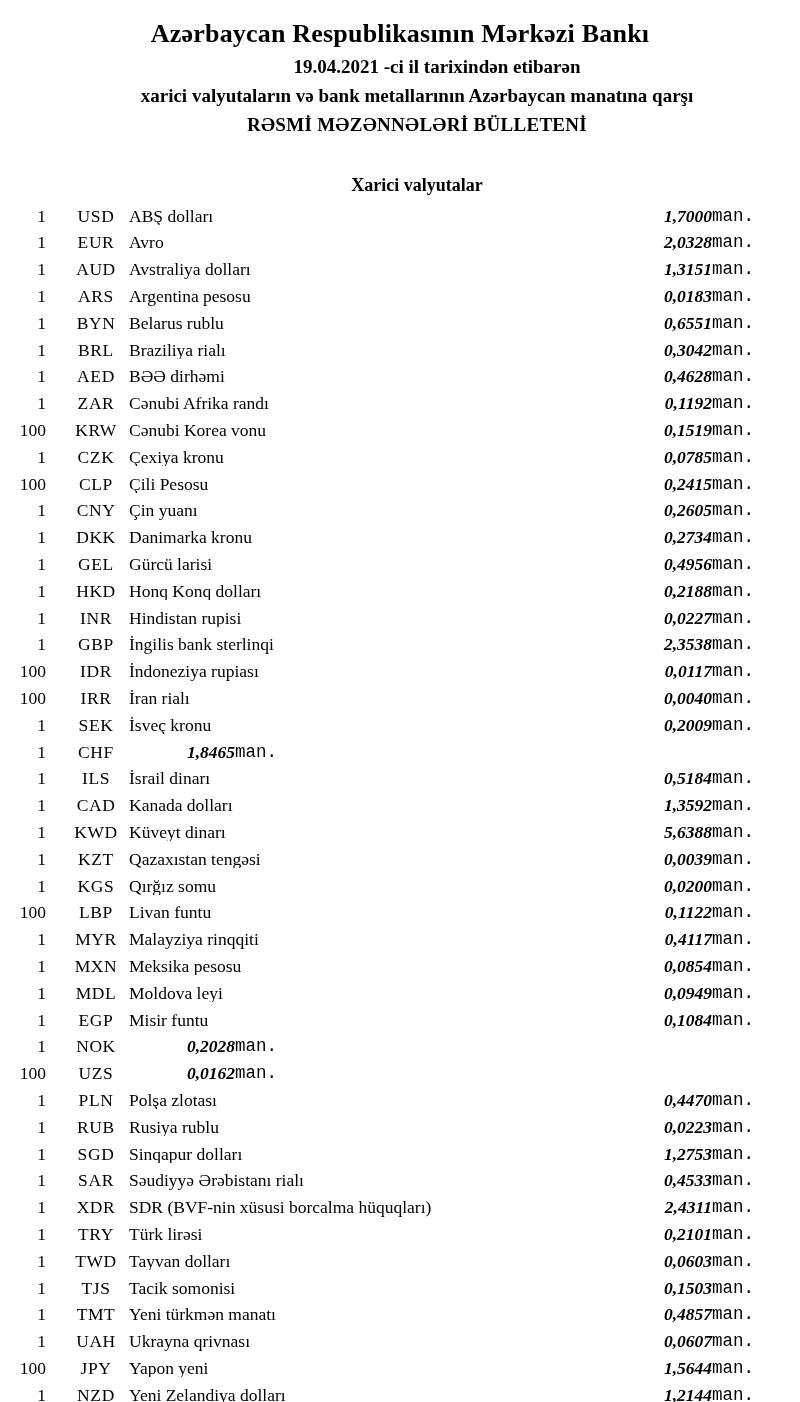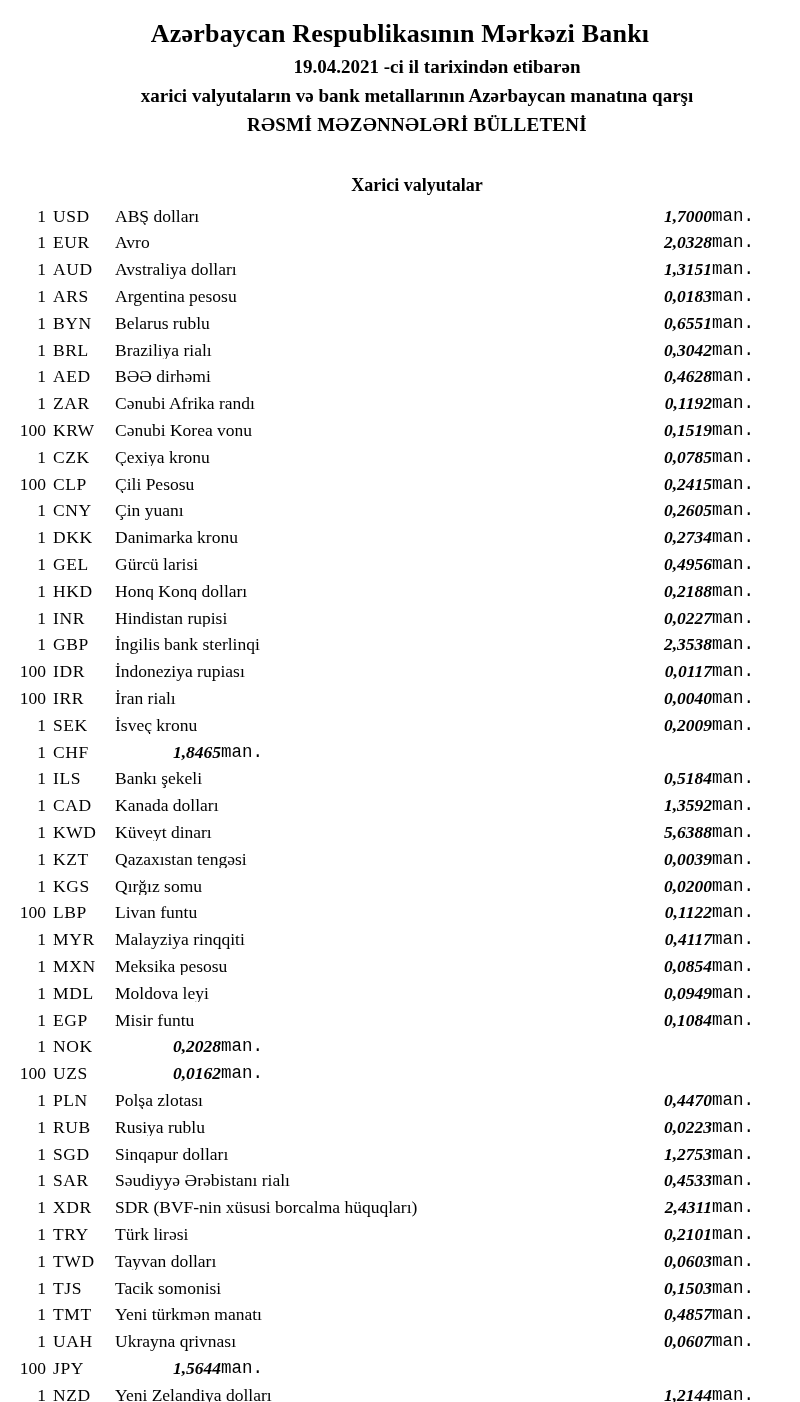--- a/index.html
+++ b/index.html
@@ -63,21 +63,22 @@
     line-height: 1;
   }
   .qty {
     flex: none;
     width: 46px;
     text-align: right;
   }
   .code {
     flex: none;
     width: 58px;
-    margin-left: 7px;
+    margin-left: 21px;
+    text-align: center;
     letter-spacing: 0.6px;
   }
   .name {
     flex: 1;
     padding-left: 4px;
     white-space: nowrap;
     overflow: hidden;
   }
   .rate {
     flex: none;
@@ -251,21 +252,21 @@
       </div>
       <div class="row">
         <span class="qty">1</span>
         <span class="code">CHF</span>
         <span class="rate">1,8465</span>
         <span class="unit">man.</span>
       </div>
       <div class="row">
         <span class="qty">1</span>
         <span class="code">ILS</span>
-        <span class="name">Bankı şekeli</span>
+        <span class="name">İsrail dinarı</span>
         <span class="rate">0,5184</span>
         <span class="unit">man.</span>
       </div>
       <div class="row">
         <span class="qty">1</span>
         <span class="code">CAD</span>
         <span class="name">Kanada dolları</span>
         <span class="rate">1,3592</span>
         <span class="unit">man.</span>
       </div>
@@ -403,20 +404,21 @@
       <div class="row">
         <span class="qty">1</span>
         <span class="code">UAH</span>
         <span class="name">Ukrayna qrivnası</span>
         <span class="rate">0,0607</span>
         <span class="unit">man.</span>
       </div>
       <div class="row">
         <span class="qty">100</span>
         <span class="code">JPY</span>
+        <span class="name">Yapon yeni</span>
         <span class="rate">1,5644</span>
         <span class="unit">man.</span>
       </div>
       <div class="row">
         <span class="qty">1</span>
         <span class="code">NZD</span>
         <span class="name">Yeni Zelandiya dolları</span>
         <span class="rate">1,2144</span>
         <span class="unit">man.</span>
       </div>

